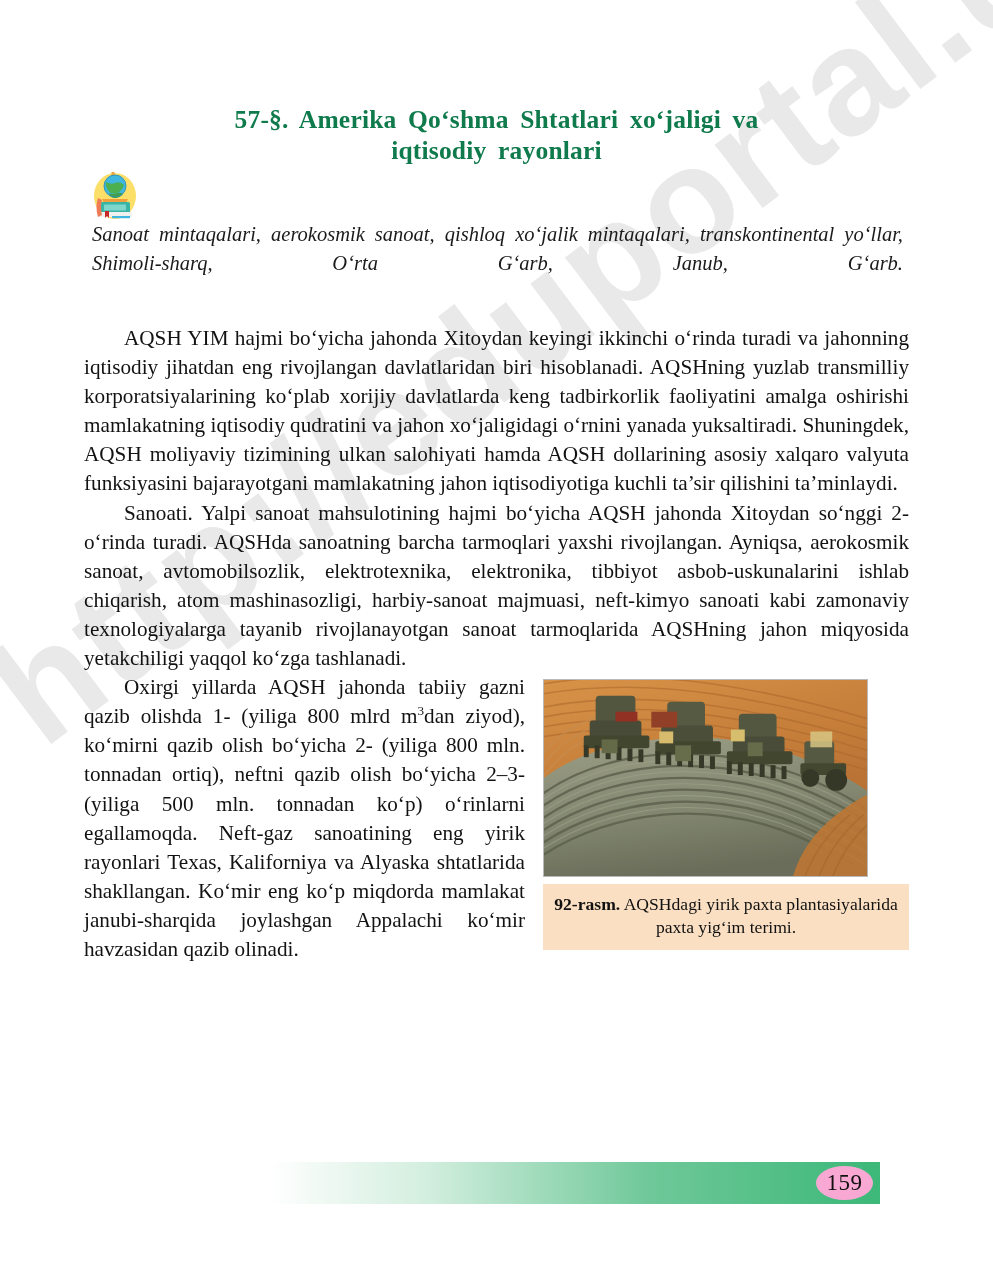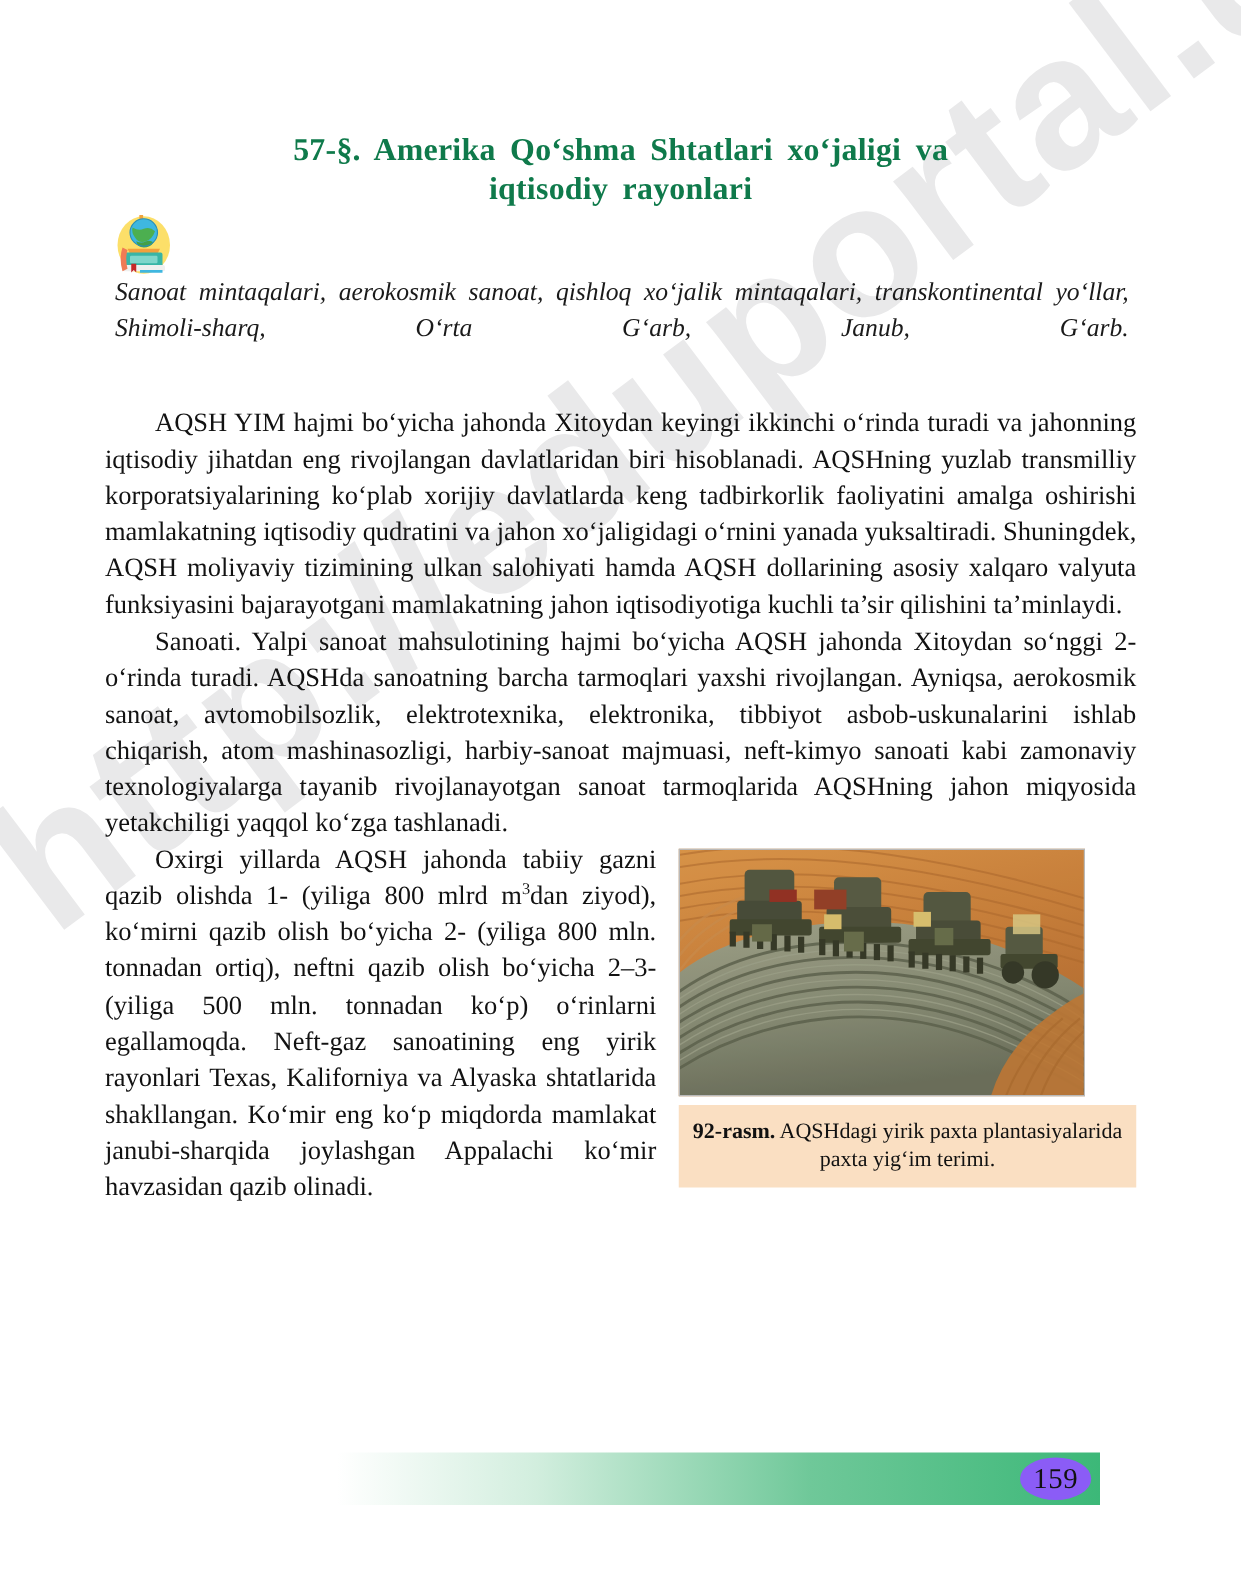--- a/index.html
+++ b/index.html
@@ -157,21 +157,21 @@
                 #3cb878 100%);
     z-index: 2;
   }
   #page-number-badge {
     position: absolute;
     right: 120px;
     bottom: 76px;
     width: 57px;
     height: 34px;
     border-radius: 50%;
-    background: #8b5cf6;
+    background: #f9a8d4;
     color: #111111;
     font-size: 23px;
     line-height: 34px;
     text-align: center;
     letter-spacing: 0.5px;
     z-index: 3;
   }
 </style>
 </head>
 <body>

